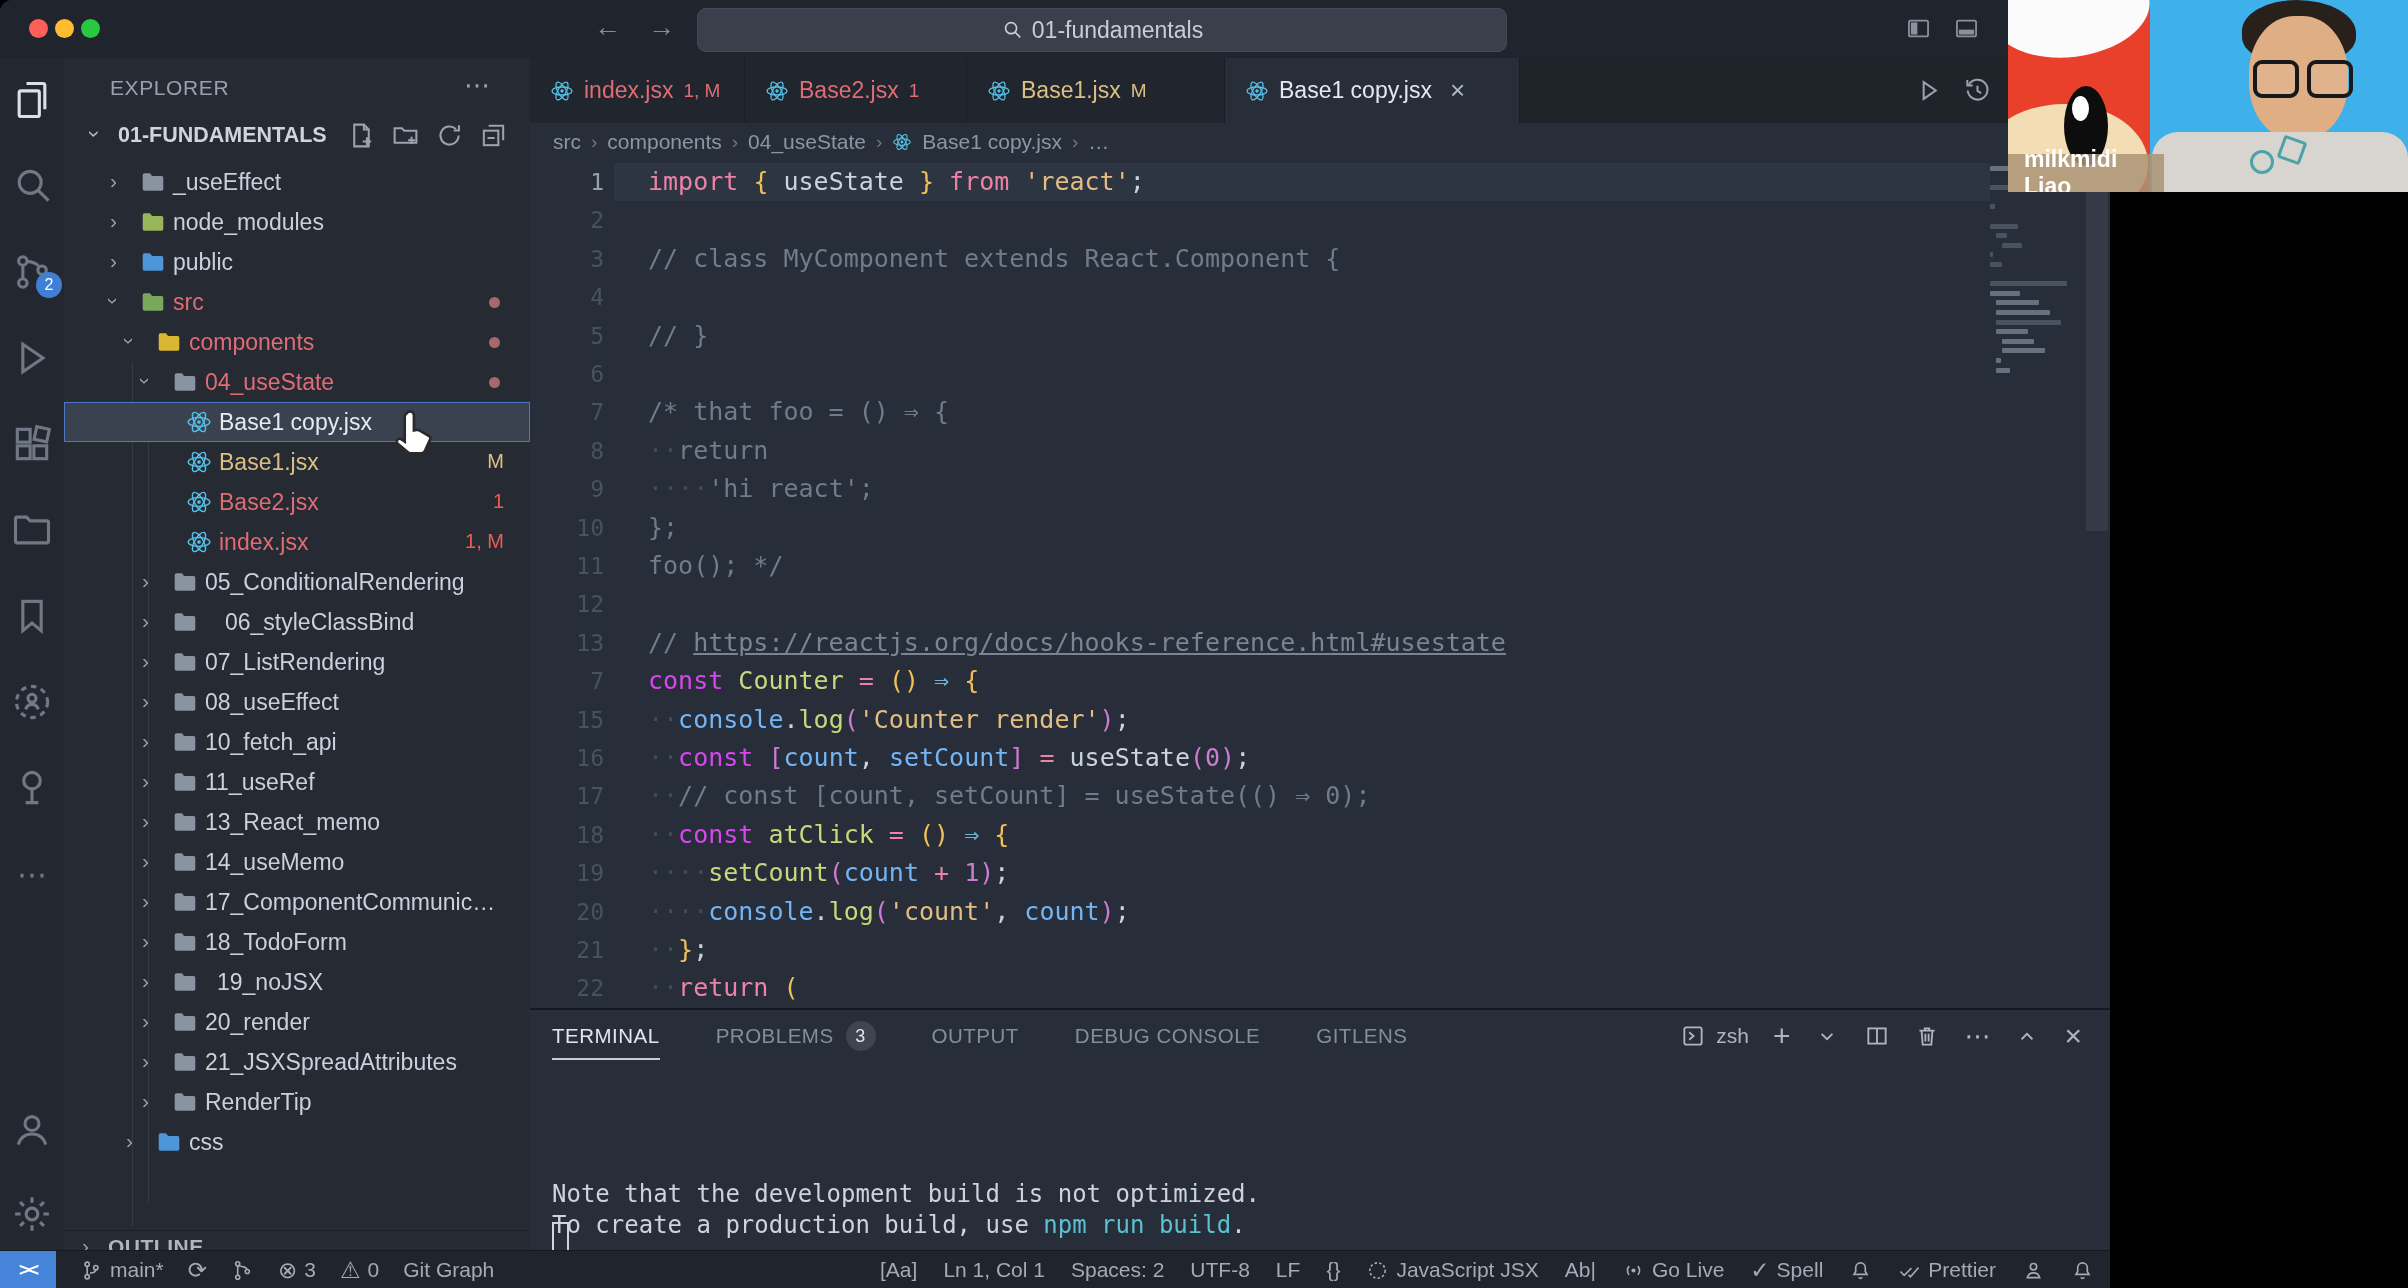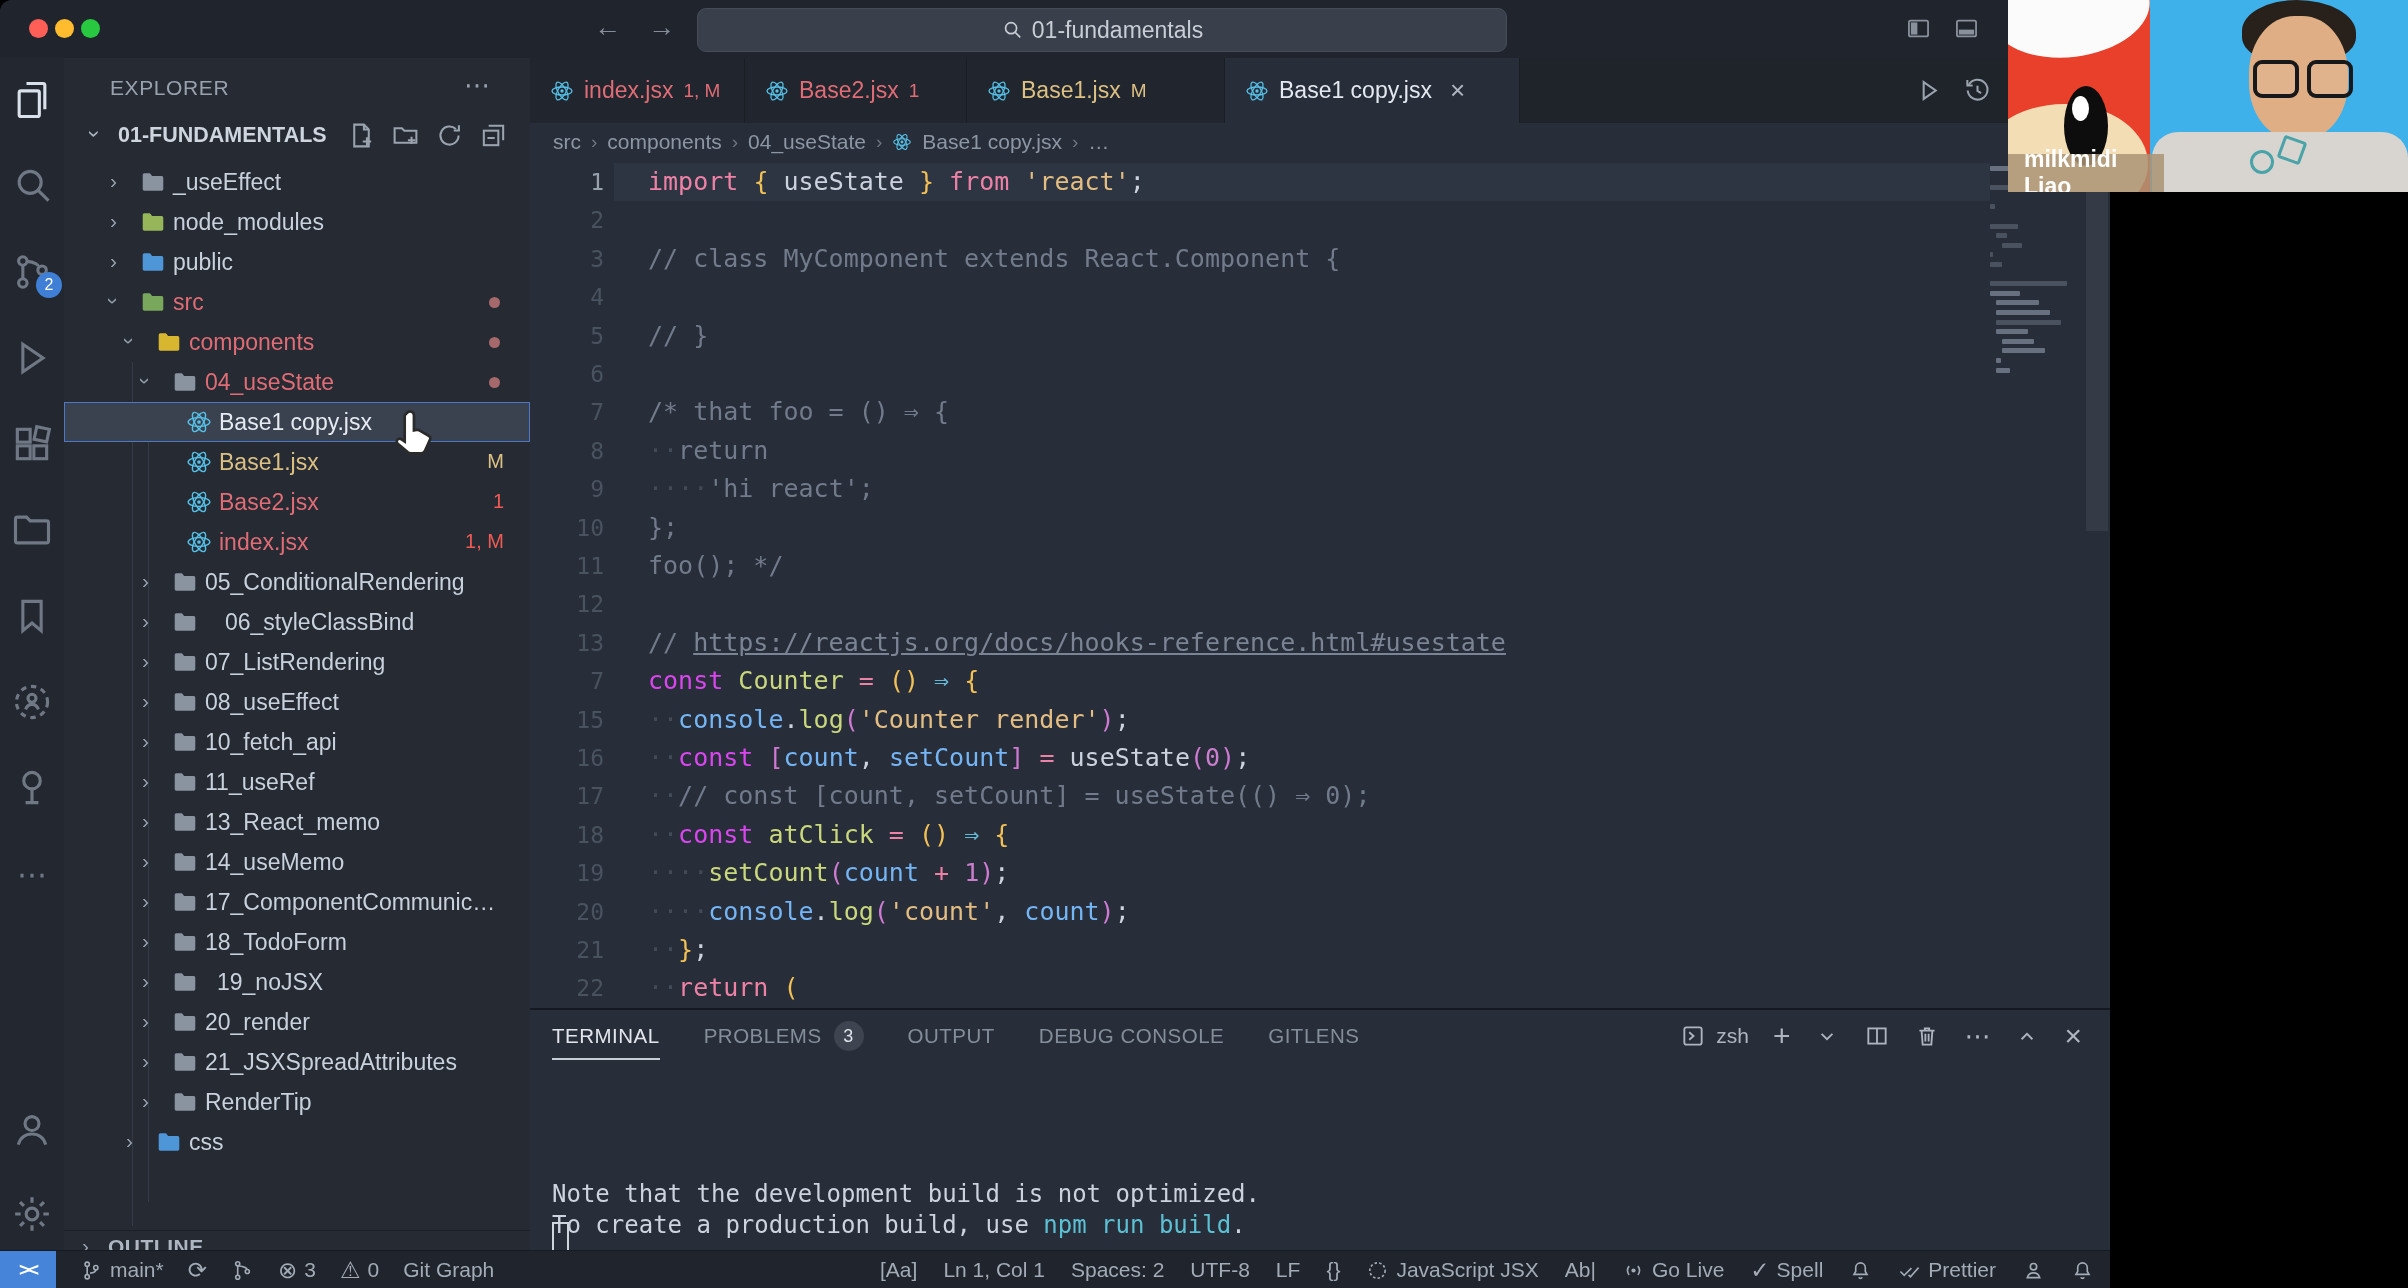--- a/index.html
+++ b/index.html
@@ -73,21 +73,21 @@
   .ln{position:absolute;left:0;width:74px;text-align:right;font-size:23px;color:#49525f;line-height:38px;}
   .ln.cur{color:#97a0ad;}
   .cl{position:absolute;left:118px;font-size:25px;line-height:38px;white-space:pre;}
   .tok-link{text-decoration:underline;}
   .minimap{position:absolute;left:1460px;top:5px;width:94px;}
   .mm-bar{position:absolute;height:5px;border-radius:1px;}
   .mm-sb{position:absolute;left:1556px;top:0;width:22px;height:847px;}
   .mm-thumb{position:absolute;left:0;top:0;width:22px;height:370px;background:rgba(125,135,150,.15);}
   
   .terminal{position:absolute;left:0;top:950px;width:100%;height:242px;background:#282e39;border-top:2px solid #14181f;}
-  .ttabs{position:absolute;left:22px;top:0;height:52px;display:flex;align-items:center;gap:44px;
+  .ttabs{position:absolute;left:22px;top:0;height:52px;display:flex;align-items:center;gap:56px;
          font-size:20.5px;letter-spacing:.5px;color:#848d9a;}
   .ttab{position:relative;display:flex;align-items:center;gap:12px;height:52px;}
   .ttab.active{color:#e2e6ec;}
   .ttab.active:after{content:"";position:absolute;left:0;right:0;bottom:2px;height:2px;background:#c8ccd4;}
   .tprob{width:30px;height:30px;border-radius:50%;background:#3e4450;color:#dfe3ea;font-size:18px;
          display:flex;align-items:center;justify-content:center;}
   .tctrl{position:absolute;right:28px;top:0;height:52px;display:flex;align-items:center;gap:24px;color:#aeb5c0;}
   .tctrl .icon{width:26px;height:26px;}
   .tctrl .txt{font-size:21px;}
   .tcontent{position:absolute;left:22px;top:52px;font-size:24px;line-height:31px;white-space:pre;}

